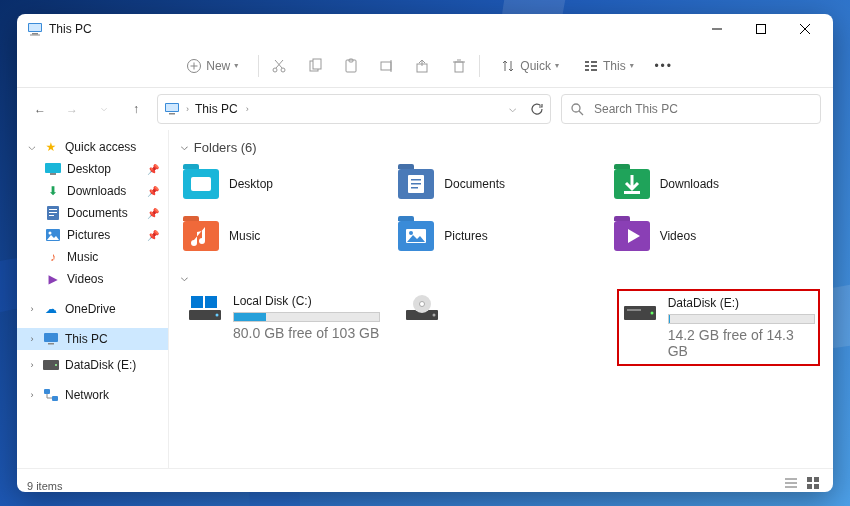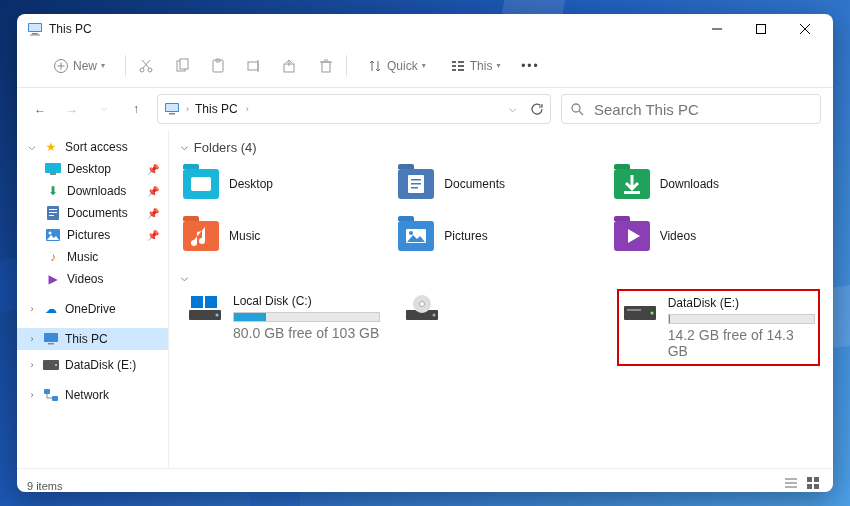--- a/index.html
+++ b/index.html
@@ -40,23 +40,24 @@
   }
   .titlebar .icon { width: 16px; height: 16px; margin: 0 6px 0 4px; }
   .titlebar .title { flex: 0 0 auto; font-size: 12px; }
   .titlebar .spacer { flex: 1; }
   .winbtn { width: 44px; height: 30px; display:flex; align-items:center; justify-content:center; color:#1a1a1a; }
   .toolbar {
     height: 44px;
     display: flex;
     align-items: center;
     gap: 8px;
-    padding: 0 28px;
+    padding: 0 12px;
     color: #777;
     border-bottom: 1px solid #e8e8e8;
+    justify-content: center;
   }
   .toolbtn { display:flex; align-items:center; gap:4px; padding: 6px 8px; border-radius:4px; }
   .tool-icon { width:16px; height:16px; display:flex; align-items:center; justify-content:center; color:#888; }
   .divider { width:1px; height:22px; background:#e0e0e0; margin:0 4px;}
   .addressbar {
     height: 42px;
     display:flex;
     align-items:center;
     gap: 10px;
     padding: 0 12px;
@@ -78,21 +79,21 @@
     width: 260px;
     height:30px;
     border:1px solid #ddd;
     border-radius:4px;
     display:flex;
     align-items:center;
     padding: 0 8px;
     gap:8px;
     color:#888;
   }
-  .searchbox input { border:none; outline:none; font-size:15px; flex:1; background:transparent; }
+  .searchbox input { border:none; outline:none; font-size:12px; flex:1; background:transparent; }
   .body {
     flex:1;
     display:flex;
     overflow:hidden;
   }
   .sidebar {
     width: 152px;
     border-right: 1px solid #eee;
     padding: 6px 0;
     overflow:hidden;
@@ -296,21 +297,21 @@
         </span>
       <input placeholder="Search This PC" style="">
     </div>
   </div>
 
   <div class="body">
     <div class="sidebar">
       <div class="side-item">
         <span class="chev">⌵</span>
         <span class="icon" style="color:#f7b500;">★</span>
-        <span>Sort access</span>
+        <span>Quick access</span>
       </div>
       <div class="side-item side-sub">
         <span class="icon">
             <svg width="16" height="12">
               <rect width="16" height="10" rx="1" fill="#1ab6d9"></rect>
               <rect x="5" y="10" width="6" height="2" fill="#888"></rect>
             </svg>
           </span>
         <span>Desktop</span>
         <span class="pin">📌</span>
@@ -393,21 +394,21 @@
               <path d="M4 6 V10 H9" fill="none" stroke="#888"></path>
             </svg>
           </span>
         <span>Network</span>
       </div>
     </div>
 
     <div class="content">
       <div class="group-header">
         <span class="chev">⌵</span>
-        <span>Folders (4)</span>
+        <span>Folders (6)</span>
       </div>
       <div class="folder-grid" id="folder-grid">
           <div class="folder-item">
             <div class="folder-icon" style="background:#1ab6d9;">
               <svg width="36" height="30">
                 <rect x="8" y="8" width="20" height="14" rx="2" fill="#fff"></rect>
               </svg>
             </div>
             <div class="folder-label">Desktop</div>
           </div>

